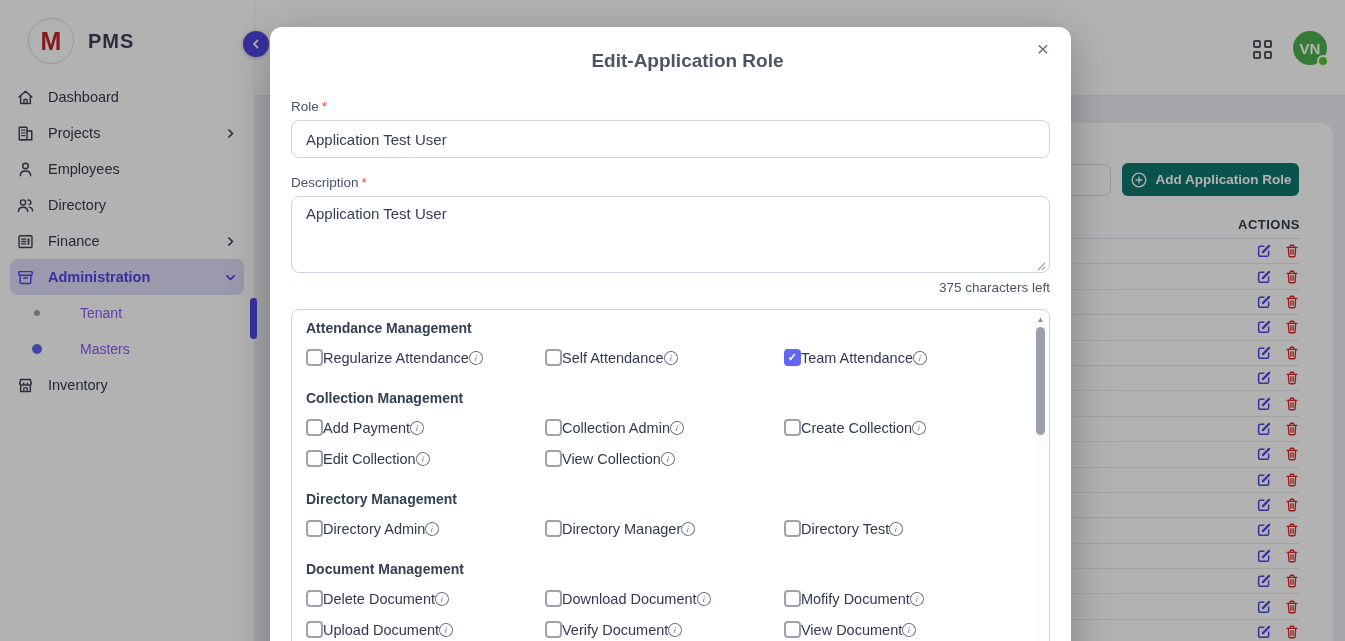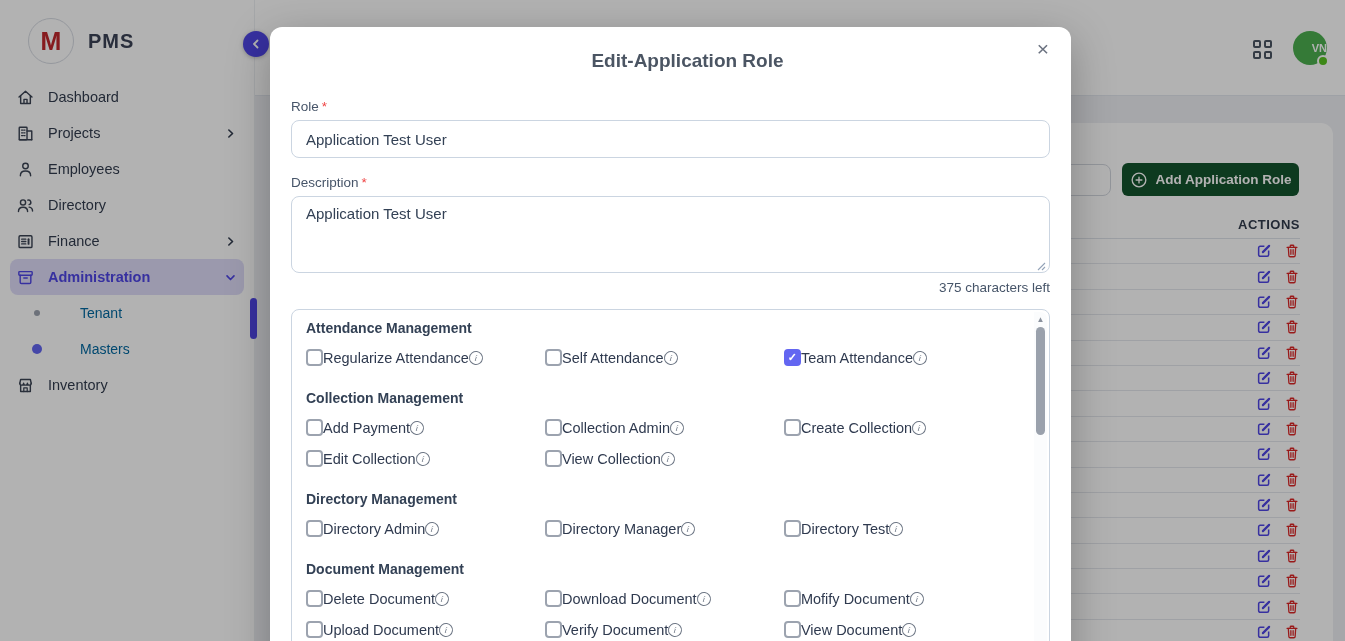--- a/index.html
+++ b/index.html
@@ -10,22 +10,22 @@
     -webkit-font-smoothing:antialiased;
   }
 
   
   .header { position:absolute; left:255px; top:0; width:1090px; height:96px;
             background:#ffffff; border-bottom:1px solid #e3e7ee; }
   .grid-icon { position:absolute; right:73px; top:40px; width:19px; height:19px;
                display:grid; grid-template-columns:1fr 1fr; gap:3px; cursor:pointer; }
   .grid-icon span { border:2px solid #4b5563; border-radius:2px; }
   .avatar { position:absolute; right:18px; top:31px; width:34px; height:34px; border-radius:50%;
-            background:#4caf50; color:#fff; font-size:11px; font-weight:700;
-            display:flex; align-items:center; justify-content:flex-end; cursor:pointer; }
+            background:#4caf50; color:#fff; font-size:15px; font-weight:700;
+            display:flex; align-items:center; justify-content:center; cursor:pointer; }
   .avatar .status-dot { position:absolute; right:-2px; bottom:-2px; width:12px; height:12px;
             border-radius:50%; background:#58c322; border:2px solid #ffffff; }
 
   
   .sidebar { position:absolute; left:0; top:0; width:255px; height:641px; background:#fff; z-index:10;
              border-right:1px solid #edeff3; }
   .logo-row { display:flex; align-items:center; gap:14px; padding:18px 0 6px 28px; }
   .logo-circle { width:46px; height:46px; border-radius:50%; border:1px solid #d6dae2;
                  display:flex; align-items:center; justify-content:center;
                  color:#c0272d; font-weight:800; font-size:25px; }
@@ -35,36 +35,36 @@
               gap:13px; border-radius:8px; cursor:pointer; color:#333d4f; }
   .nav-item svg { flex:0 0 auto; }
   .nav-label { font-size:14.5px; font-weight:500; flex:1; }
   .nav-chevron { color:#333d4f; display:flex; }
   .nav-item.active { background:#dedcf8; color:#4f46e5; }
   .nav-item.active .nav-label { font-weight:700; }
   .nav-item.active svg path, .nav-item.active svg rect, .nav-item.active svg circle { stroke:#4f46e5; }
   .sub-item { height:36px; display:flex; align-items:center; cursor:pointer; position:relative; }
   .sub-dot { position:absolute; left:34px; width:6px; height:6px; border-radius:50%; background:#9ca3af; }
   .sub-item.active .sub-dot { width:10px; height:10px; left:32px; background:#6366f1; }
-  .sub-label { margin-left:80px; font-size:14px; color:#0369a1; }
+  .sub-label { margin-left:80px; font-size:14px; color:#8b5cf6; }
   .active-bar { position:absolute; left:250px; top:298px; width:7px; height:41px;
                 background:#4f46e5; border-radius:4px; z-index:11; }
   .collapse-btn { position:absolute; left:243px; top:31px; width:26px; height:26px; border-radius:50%;
                   background:#4f46e5; color:#fff; z-index:12; display:flex; align-items:center;
                   justify-content:center; font-size:13px; font-weight:700; cursor:pointer;
                   box-shadow:0 1px 4px rgba(0,0,0,.25); }
 
   
   .main-card { position:absolute; left:283px; top:123px; width:1050px; height:518px;
                background:#fff; border-radius:12px 12px 0 0; }
   .search-input { position:absolute; left:678px; top:41px; width:150px; height:32px;
                   border:1px solid #d3d7df; border-radius:8px; background:#fff; font-size:13px;
                   padding:0 10px; color:#374151; }
   .add-role-btn { position:absolute; left:839px; top:40px; width:177px; height:33px;
-                  background:#14532d; border:none; border-radius:6px; color:#fff; font-size:13.5px;
+                  background:#0f766e; border:none; border-radius:6px; color:#fff; font-size:13.5px;
                   font-weight:700; display:flex; align-items:center; justify-content:center; gap:8px;
                   cursor:pointer; font-family:inherit; }
   .tbl { position:absolute; left:24px; right:33px; top:88px; }
   .tbl-header { height:28px; display:flex; justify-content:flex-end; align-items:center;
                 border-bottom:1px solid #dfe3ea; font-size:13px; font-weight:700;
                 color:#323c4d; letter-spacing:.5px; }
   .tbl-row { height:25.4px; display:flex; align-items:center; border-bottom:1px solid #e4e7ed; }
   .row-name { flex:1; font-size:13px; color:#6b7280; white-space:nowrap; overflow:hidden; position:relative; }
   .row-frag { position:absolute; left:764px; top:50%; transform:translateY(-50%); }
   .row-actions { display:flex; gap:12px; align-items:center; }

